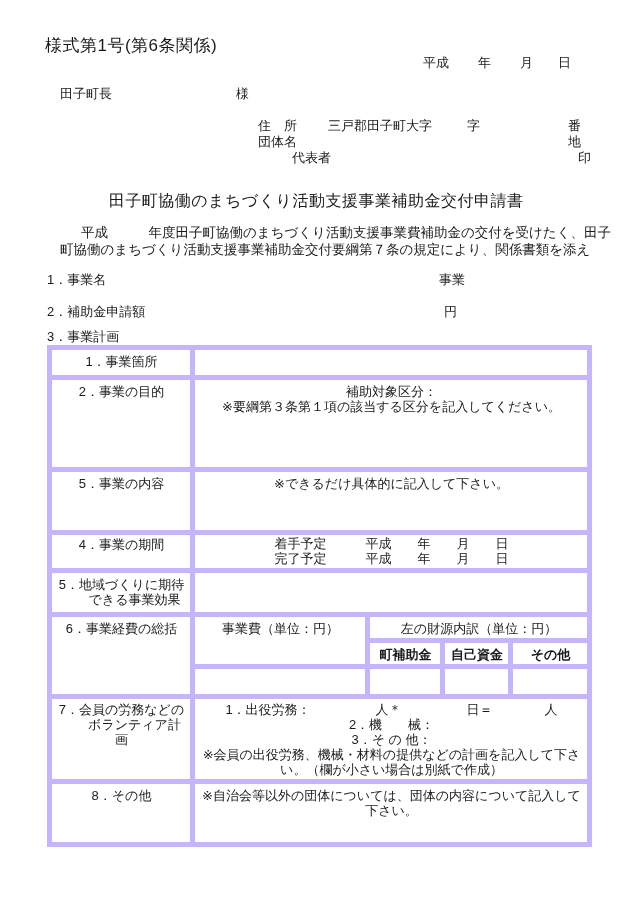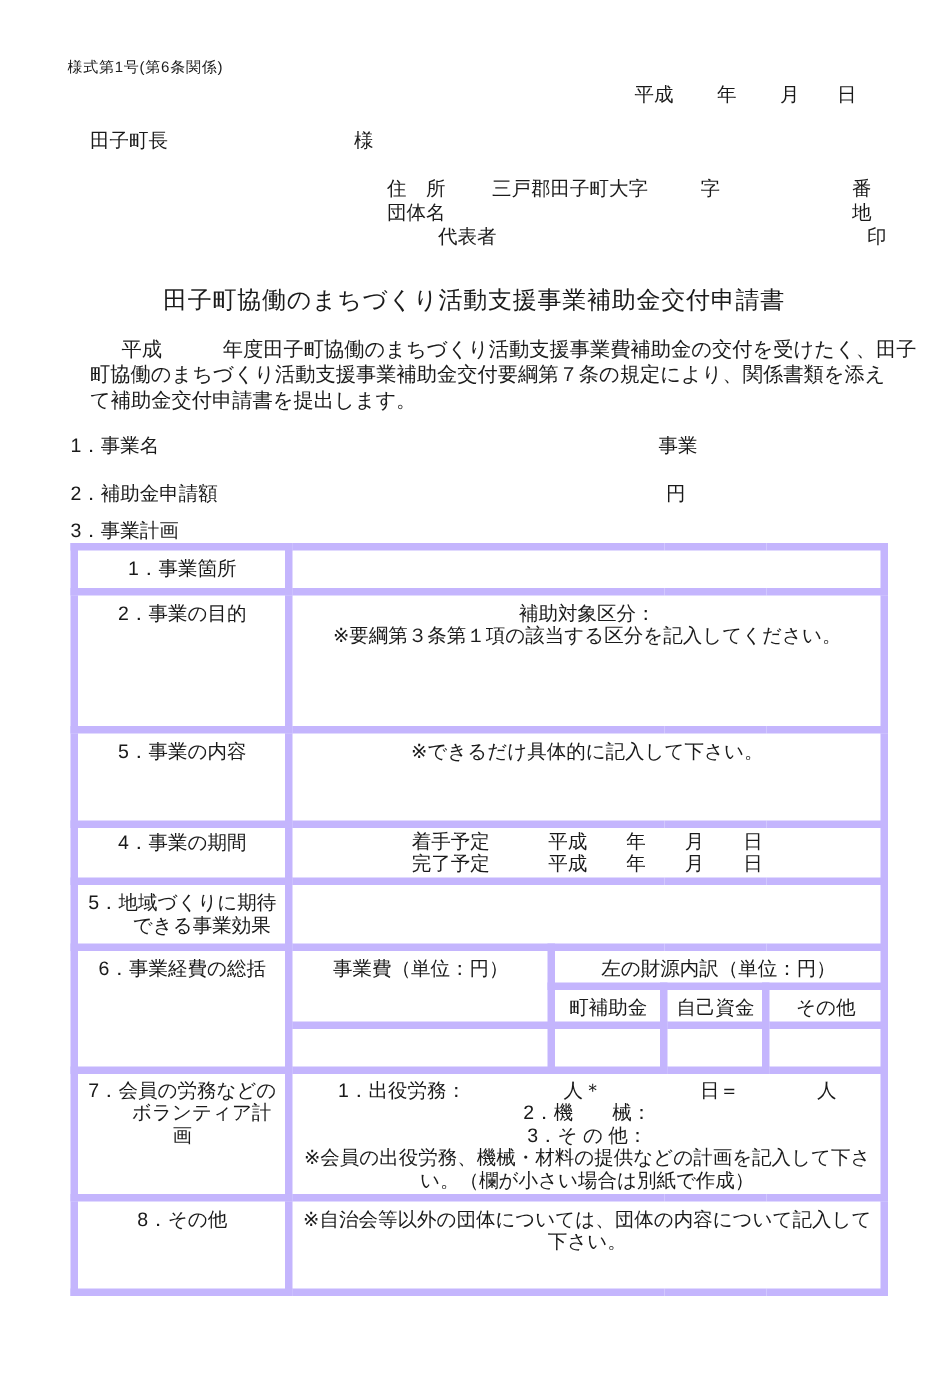--- a/index.html
+++ b/index.html
@@ -6,21 +6,21 @@
   html,body { background:#ffffff; }
   body {
     width:630px; height:915px;
     font-family:"Liberation Sans","DejaVu Sans",sans-serif;
     color:#1a1a1a;
     font-size:13px;
     overflow:hidden;
   }
   .page { width:630px; height:915px; padding:38px 43px 0 45px; position:relative; background:#fff; }
 
-  .form-no { line-height:16px; font-size:10px; letter-spacing:0.5px; }
+  .form-no { line-height:16px; font-size:17px; letter-spacing:0.5px; }
 
   .line { position:relative; height:16px; line-height:16px; }
   .abs { position:absolute; top:0; }
 
   .date-line { margin-top:1px; }
 
   .addressee { margin-top:14px; height:16px; position:relative; }
   .addressee .name { margin-left:15px; }
 
   .applicant { margin-top:17px; margin-left:203px; }
@@ -47,21 +47,21 @@
     vertical-align:top;
     line-height:15px;
     padding:4px 4px 2px 5px;
     overflow:hidden;
     text-align:center;
   }
   td.lbl { padding-left:6px; }
   td.pre { white-space:pre-line;margin-left:40px; }
   td.bottom { vertical-align:bottom; padding-bottom:3px; }
   td.ctr { text-align:center; vertical-align:middle; padding:0 2px; }
-  td.hdr { padding:1px 2px 0 3px; }
+  td.hdr { padding:1px 2px 0 3px;font-weight:bold; }
   td.pt16 { padding-top:16px; }
   td.pt22 { padding-top:22px; }
   td.pt6 { padding-top:6px; }
   td.val2 { padding-top:3px; }
 </style>
 </head>
 <body>
 
 <div class="page">
 
@@ -93,21 +93,20 @@
       <span style="margin-left:44px">代表者</span>
       <span class="abs" style="left:330px">印</span>
     </div>
   </div>
 
   <div class="doc-title">田子町協働のまちづくり活動支援事業補助金交付申請書</div>
 
   <div class="paragraph">
     <div class="p-line p-first">平成　　　年度田子町協働のまちづくり活動支援事業費補助金の交付を受けたく、田子</div>
     <div class="p-line">町協働のまちづくり活動支援事業補助金交付要綱第７条の規定により、関係書類を添え</div>
-    <div class="p-line">て補助金交付申請書を提出します。</div>
   </div>
 
   <div class="item item-1">
     <span>1．事業名</span>
     <span class="abs" style="left:392px">事業</span>
   </div>
   <div class="item item-2">
     <span>2．補助金申請額</span>
     <span class="abs" style="left:397px">円</span>
   </div>

